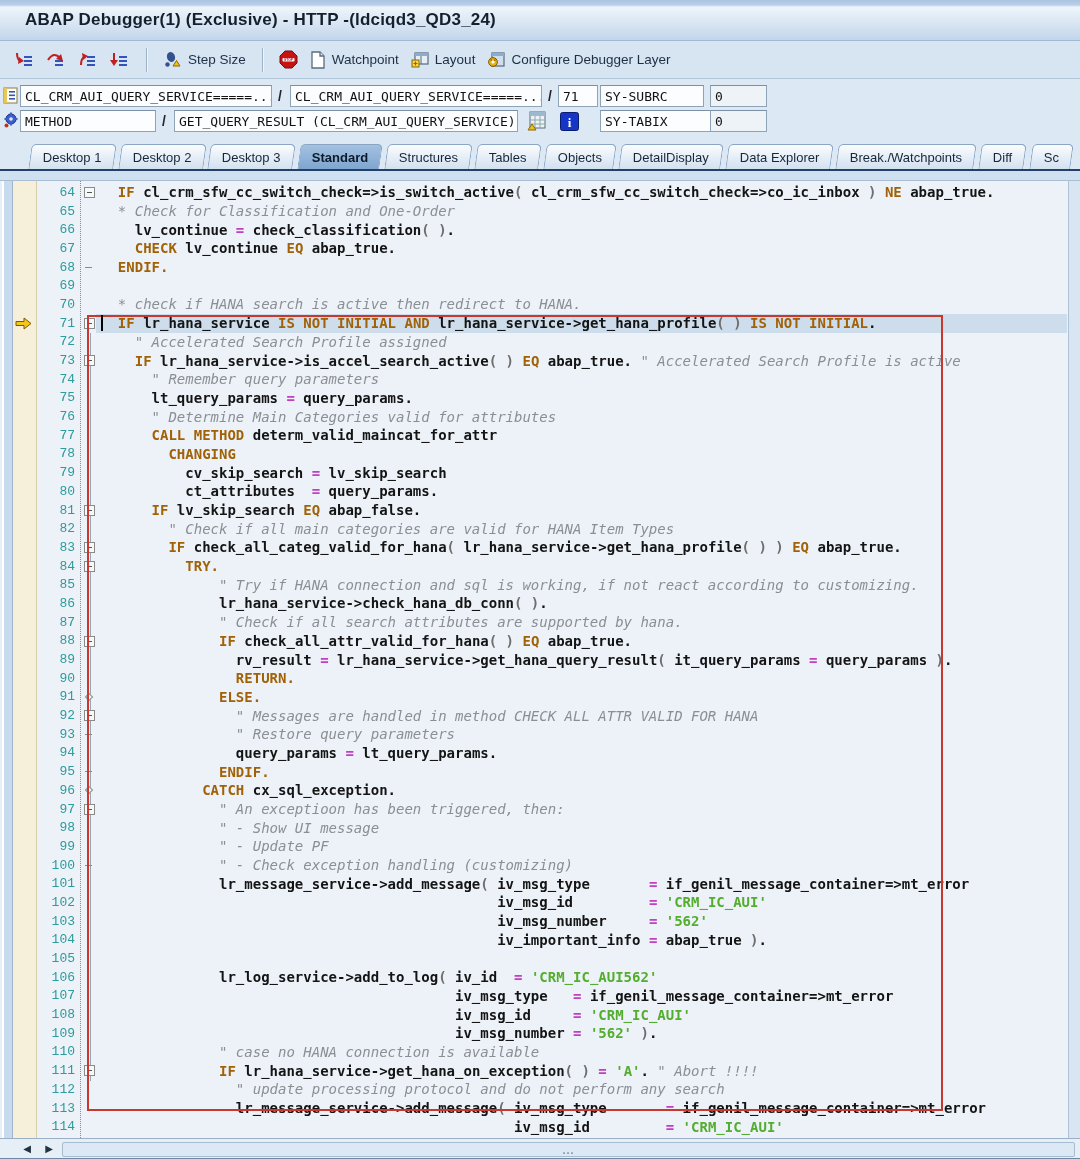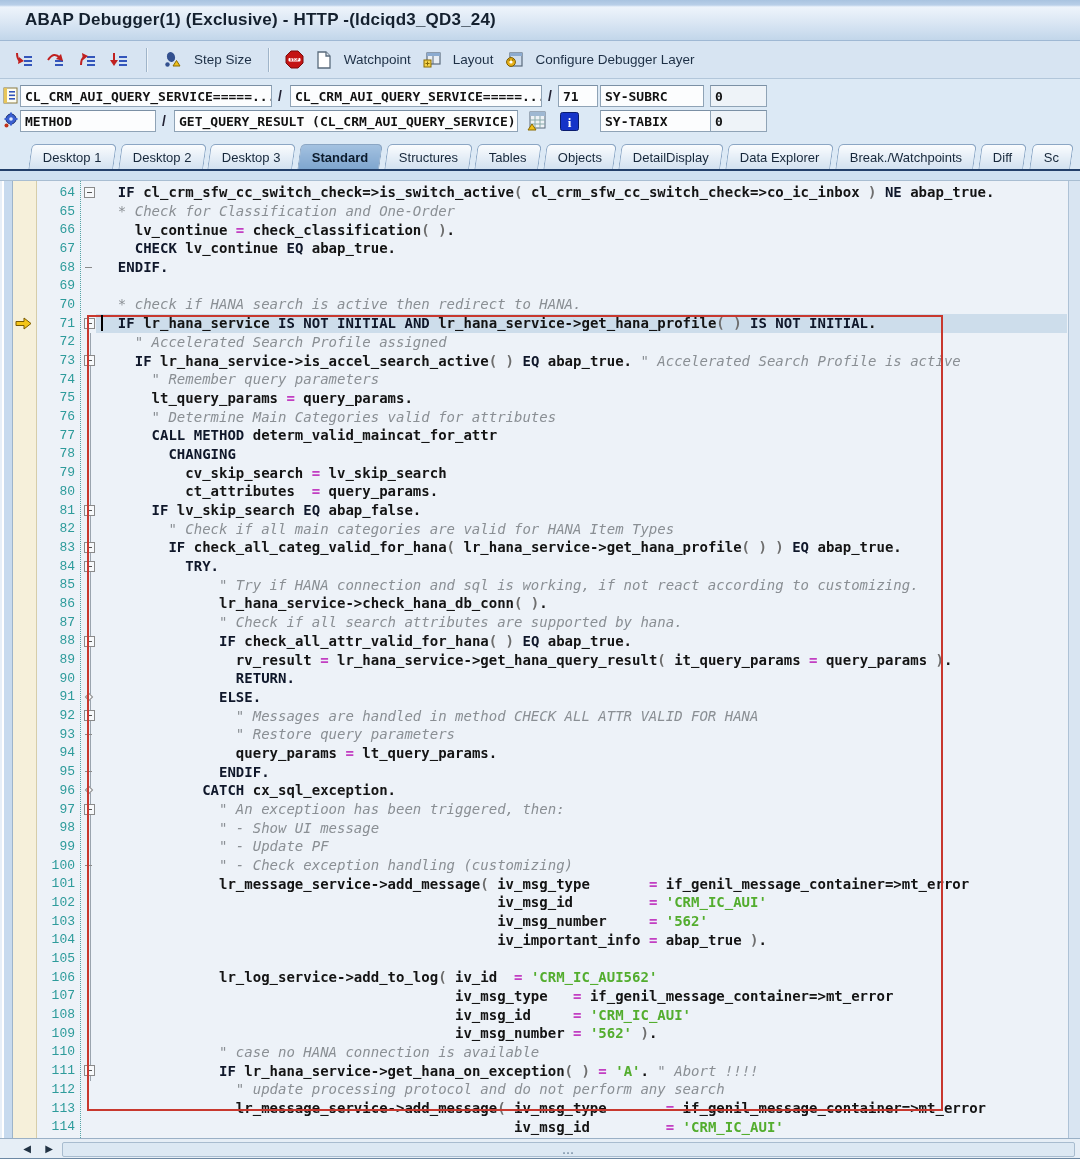--- a/index.html
+++ b/index.html
@@ -8,30 +8,30 @@
        -webkit-font-smoothing:antialiased;}
   
   .titlebar{height:40px;
     background:linear-gradient(180deg,#a9c3e0 0,#b9cfe8 5px,#eef4fb 7px,#dbe7f4 55%,#c2d6ea 100%);
     border-bottom:1px solid #9fb8d4;display:flex;align-items:center;}
   .titlebar span{font-size:17px;font-weight:bold;color:#14202e;
     padding-left:25px;letter-spacing:.2px;}
   
   .toolbar{height:37px;background:#d7e4f2;border-bottom:1px solid #b2c6da;
     display:flex;align-items:center;padding-left:10px;gap:4px;}
-  .tbtn{border:none;background:transparent;display:flex;align-items:center;gap:12px;
+  .tbtn{border:none;background:transparent;display:flex;align-items:center;gap:6px;
     padding:2px 4px;font-family:"Liberation Sans",sans-serif;font-size:13.5px;color:#1d2f45;cursor:default;}
   .sep{width:1px;height:24px;background:#9fb4c9;margin:0 8px;box-shadow:1px 0 0 #eef4fa;}
   
   .fields{background:#dce9f5;height:57px;position:relative;}
   .frow{position:absolute;left:0;height:22px;width:100%;}
   .frow1{top:6px;} .frow2{top:31px;padding-left:28px;}
   .fbox{position:absolute;height:22px;box-sizing:border-box;background:#fcfdfe;
     border:1px solid #8fa3b6;border-top-color:#7b90a5;
-    font-family:"DejaVu Sans Mono",monospace;font-size:13px;font-weight:700;color:#121212;
+    font-family:"DejaVu Sans Mono",monospace;font-size:13px;font-weight:400;color:#121212;
     padding:3px 4px 0 4px;white-space:nowrap;overflow:hidden;}
   .fval{background:#eef3f8;}
   .slash{position:absolute;top:3px;font-weight:bold;color:#223;font-size:14px;}
   .ficon{position:absolute;top:2px;}
   .miniicon{position:absolute;top:0;width:22px;height:22px;display:flex;align-items:center;justify-content:center;}
   
   .tabstrip{height:33px;background:#dce9f5;display:flex;align-items:flex-end;
     padding-left:30px;overflow:hidden;white-space:nowrap;}
   .tab{flex:none;border:1px solid #8ba6c4;border-bottom:none;border-radius:5px 5px 0 0;
     padding:5px 12px 4px 12px;margin-right:5px;font-size:13px;color:#16273a;
@@ -54,21 +54,21 @@
     font-family:Liberation Mono, monospace;font-size:13px;color:#2d9b9b;}
   .cell-fold{width:20px;flex:none;position:relative;height:100%;}
   .cell-code{flex:1;white-space:pre;overflow:hidden;
     font-family:"DejaVu Sans Mono",monospace;font-size:14px;font-weight:bold;color:#141414;}
   .mk-box{position:absolute;left:3px;top:4px;width:11px;height:11px;background:#f7f9fb;
     border:1px solid #8a8a8a;box-sizing:border-box;}
   .mk-box::after{content:"";position:absolute;left:2px;right:2px;top:4px;height:1px;background:#555;}
   .mk-dash{position:absolute;left:4px;top:9px;width:7px;height:1px;background:#8a8a8a;}
   .mk-diamond{position:absolute;left:5px;top:6px;width:6px;height:6px;border:1px solid #8a8a8a;
     transform:rotate(45deg);background:#f7f9fb;box-sizing:border-box;}
-  .sk{color:#0f172a;} .sc{color:#8a8f94;font-style:italic;font-weight:normal;}
+  .sk{color:#a16207;} .sc{color:#8a8f94;font-style:italic;font-weight:normal;}
   .ss{color:#53ad2e;} .so{color:#c23fc2;} .sp{color:#6e6e6e;} .st{color:#141414;}
   .hl-line{position:absolute;left:96px;right:13px;height:18.7px;background:#cdddeb;z-index:1;}
   .scope-line{position:absolute;left:90px;width:1px;background:#9aa4ae;z-index:1;}
   .red-box{position:absolute;border:2px solid #c8382e;z-index:4;pointer-events:none;}
   .cursor-bar{position:absolute;width:2px;height:16px;background:#000;z-index:5;}
   .bp-arrow{position:absolute;z-index:5;}
   
   .hscroll{height:22px;background:#e6eef6;border-top:1px solid #9ab0c6;border-bottom:2px solid #6c88a4;
     position:relative;box-sizing:border-box;}
   .hs-btn{position:absolute;top:2px;width:18px;height:15px;color:#223344;font-size:10px;

